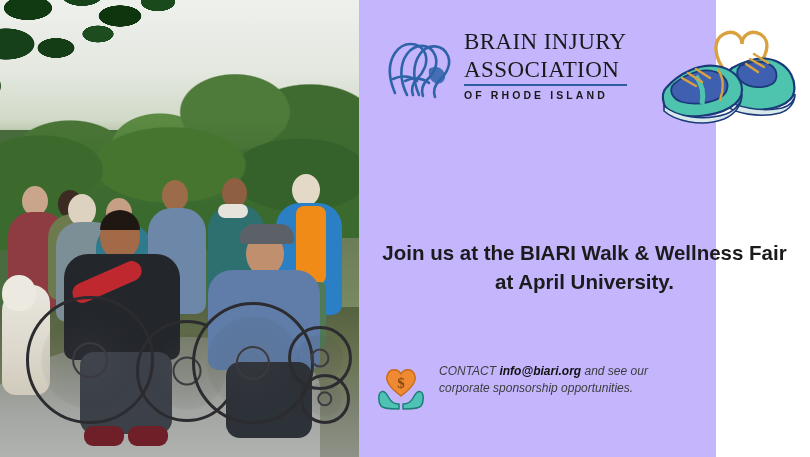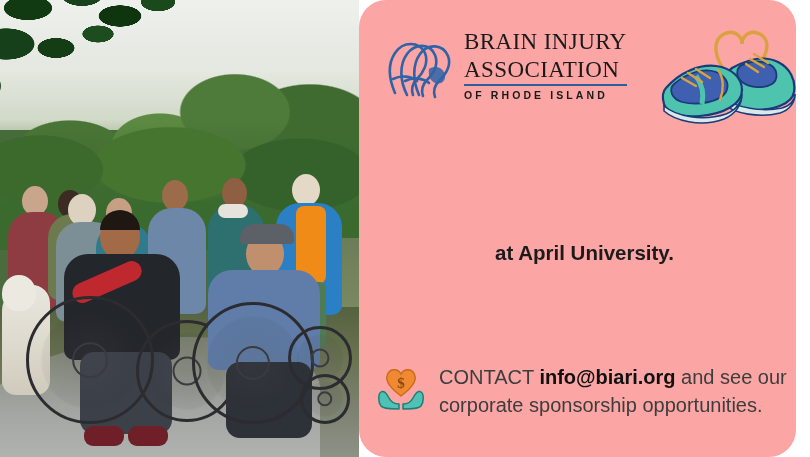--- a/index.html
+++ b/index.html
@@ -109,23 +109,22 @@
     width: 26%; height: 26%;
     transform: translate(-50%, -50%);
     border-radius: 50%;
     border: 2px solid #3a3a40;
   }
 
   
   .content-panel {
     position: absolute;
     left: 359px; top: 0;
-    width: 437px; height: 457px;
-    background: #fca5a5;
-    border-radius: 27px;
+    width: 357px; height: 457px;
+    background: #c4b5fd;
   }
 
   
   .header-row {
     position: absolute;
     left: 0; top: 0;
     width: 451px; height: 121px;
   }
   .logo-block {
     position: absolute;
@@ -202,26 +201,27 @@
   .contact-row {
     position: absolute;
     left: 16px; top: 360px;
     width: 435px;
     display: flex;
     align-items: flex-start;
     gap: 12px;
   }
   .contact-icon { width: 52px; height: 52px; flex: none; margin-top: 2px; }
   .contact-text {
-    font-size: 20px;
+    font-size: 12px;
     color: #3d3d3d;
     line-height: 1.42;
     font-weight: 400;
     padding-top: 3px;
     white-space: nowrap;
+    font-style: italic;
   }
   .contact-email { font-weight: 700; color: #111111; }
 </style>
 </head>
 <body>
 
 <div class="poster">
 
   <div class="photo-panel">
     <div class="sky"></div>
@@ -348,20 +348,21 @@
               <path d="M34 59 L48 68"></path>
               <path d="M42 55 L56 64"></path>
             <path d="M64 56 C70 64 70 76 66 86"></path>
           </g>
         </g>
       </svg>
     </div>
 
 
     <div class="body-copy">
+      <div>Join us at the BIARI Walk &amp; Wellness Fair</div>
       <div>at April University.</div>
     </div>
 
     <div class="contact-row">
       <svg class="contact-icon" viewBox="0 0 52 52">
         <path d="M26 12 C23 6 14 6 12 14 C10 21 18 28 26 34 C34 28 42 21 40 14 C38 6 29 6 26 12 Z" fill="#f08a32" stroke="#c96a18" stroke-width="1.4"></path>
         <text x="26" y="26" text-anchor="middle" font-family="Liberation Serif, serif" font-size="15" font-weight="bold" fill="#8a4a10">$</text>
         <path d="M6 44 C3 40 3 32 6 30 C9 28 12 32 14 36 C16 40 20 42 24 42 L24 47 C16 47 9 47 6 44 Z" fill="#4ec3b5" stroke="#1f7d77" stroke-width="1.5" stroke-linejoin="round"></path>
         <path d="M46 44 C49 40 49 32 46 30 C43 28 40 32 38 36 C36 40 32 42 28 42 L28 47 C36 47 43 47 46 44 Z" fill="#4ec3b5" stroke="#1f7d77" stroke-width="1.5" stroke-linejoin="round"></path>
       </svg>

